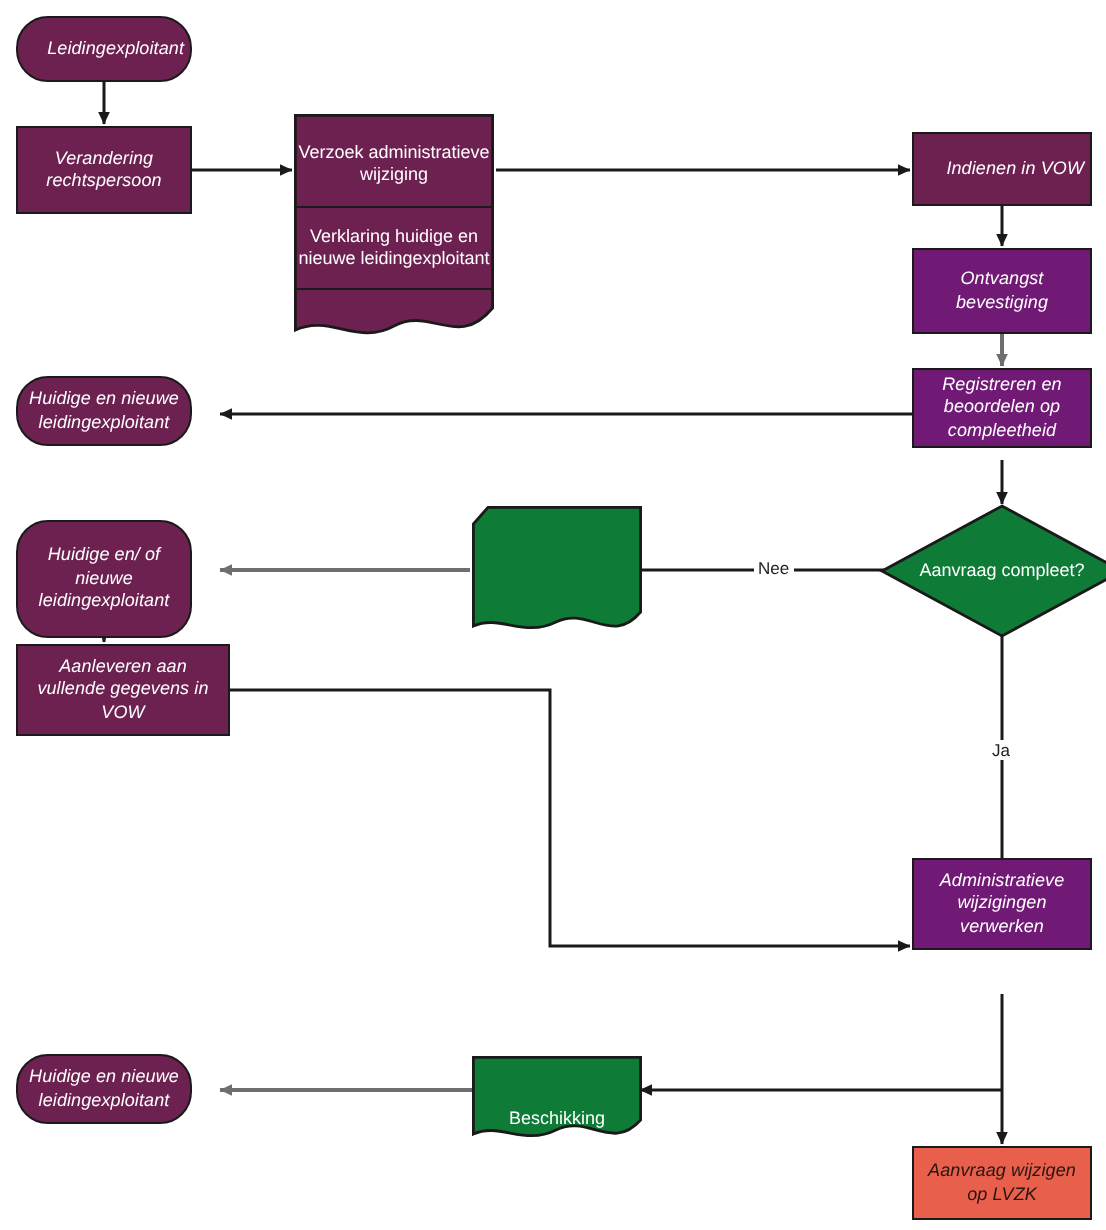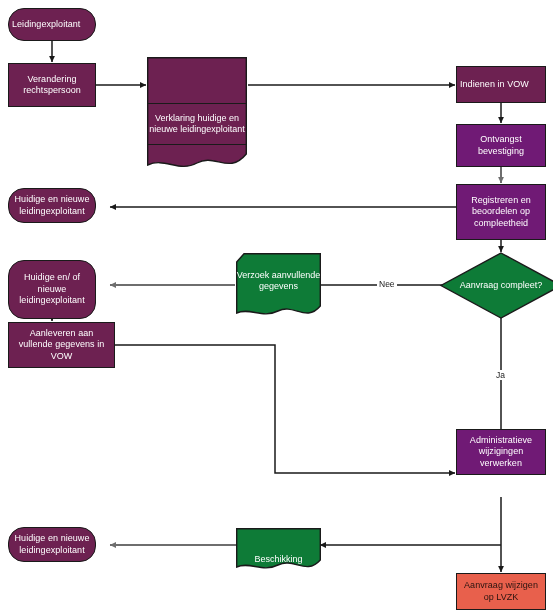--- a/index.html
+++ b/index.html
@@ -19,28 +19,29 @@
     left: 0;
     top: 0;
     width: 553px;
     height: 615px;
   }
   .node {
     position: absolute;
     box-sizing: border-box;
     display: flex;
     align-items: center;
-    justify-content: flex-start;
+    justify-content: flex-end;
     text-align: center;
     color: #ffffff;
     font-size: 9px;
     line-height: 11.5px;
     letter-spacing: 0.05px;
     z-index: 3;
     padding: 2px 3px;
+    font-style: italic;
   }
   .n-purple { background: #6D2151; border: 1.4px solid #1a1a1a; }
   .n-green  { background: #701a75; border: 1.4px solid #1a1a1a; }
   .n-red    { background: #E8604C; border: 1.4px solid #1a1a1a; color: #2a1410; }
   .n-term   { border-radius: 16px; }
   .doc-wrap { position: absolute; z-index: 3; }
   .doc-wrap svg { position: absolute; left: 0; top: 0; overflow: visible; }
   .doc-label {
     position: absolute;
     box-sizing: border-box;
@@ -121,34 +122,37 @@
 <div class="node n-purple" style="left:8px; top:63px; width:88px; height:44px;">
   <span>Verandering rechtspersoon</span>
 </div>
 
 <div class="doc-wrap" style="left:147px; top:57px; width:100px; height:116px;">
   <svg width="100" height="116" viewBox="0 0 100 116" xmlns="http://www.w3.org/2000/svg">
     <path d="M0.7,0.7 L99.3,0.7 L99.3,97 C82,118 68,96 50,106 C32,116 18,100 0.7,108 Z" fill="#6D2151" stroke="#1a1a1a" stroke-width="1.4"></path>
   </svg>
   <div class="stack-div" style="top:46px;"></div>
   <div class="stack-div" style="top:87px;"></div>
+  <div class="doc-label" style="top:4px; height:42px;">
+    <span>Verzoek administratieve wijziging</span>
+  </div>
   <div class="doc-label" style="top:47px; height:40px;">
     <span>Verklaring huidige en nieuwe leidingexploitant</span>
   </div>
 </div>
 
 <div class="node n-purple" style="left:456px; top:66px; width:90px; height:37px;">
   <span>Indienen in VOW</span>
 </div>
 
 <div class="node n-green" style="left:456px; top:124px; width:90px; height:43px;">
   <span>Ontvangst bevestiging</span>
 </div>
 
-<div class="node n-green" style="left:456px; top:184px; width:90px; height:56px;">
+<div class="node n-green" style="left:456px; top:184px; width:90px; height:40px;">
   <span>Registreren en beoordelen op compleetheid</span>
 </div>
 
 <div class="node n-purple n-term" style="left:8px; top:188px; width:88px; height:35px;">
   <span>Huidige en nieuwe leidingexploitant</span>
 </div>
 
 <div class="doc-wrap" style="left:440px; top:252px; width:122px; height:67px;">
   <svg width="122" height="67" viewBox="0 0 122 67" xmlns="http://www.w3.org/2000/svg">
     <path d="M61,1 L121,33.5 L61,66 L1,33.5 Z" fill="#0E7B37" stroke="#1a1a1a" stroke-width="1.4"></path>
@@ -163,23 +167,20 @@
 </div>
 
 <div class="edge-label" style="left:494px; top:370px;">
   <span>Ja</span>
 </div>
 
 <div class="doc-wrap" style="left:236px; top:253px; width:85px; height:66px;">
   <svg width="85" height="66" viewBox="0 0 85 66" xmlns="http://www.w3.org/2000/svg">
     <path d="M0.7,9 L8,0.7 L84.3,0.7 L84.3,53 C70,70 58,50 42,58 C26,66 14,54 0.7,60 Z" fill="#0E7B37" stroke="#1a1a1a" stroke-width="1.4"></path>
   </svg>
-  <div class="doc-label" style="top:9px; height:38px;">
-    <span>Verzoek aanvullende gegevens</span>
-  </div>
 </div>
 
 <div class="node n-purple n-term" style="left:8px; top:260px; width:88px; height:59px;">
   <span>Huidige en/ of nieuwe leidingexploitant</span>
 </div>
 
 <div class="node n-purple" style="left:8px; top:322px; width:107px; height:46px;">
   <span>Aanleveren aan vullende gegevens in VOW</span>
 </div>
 

